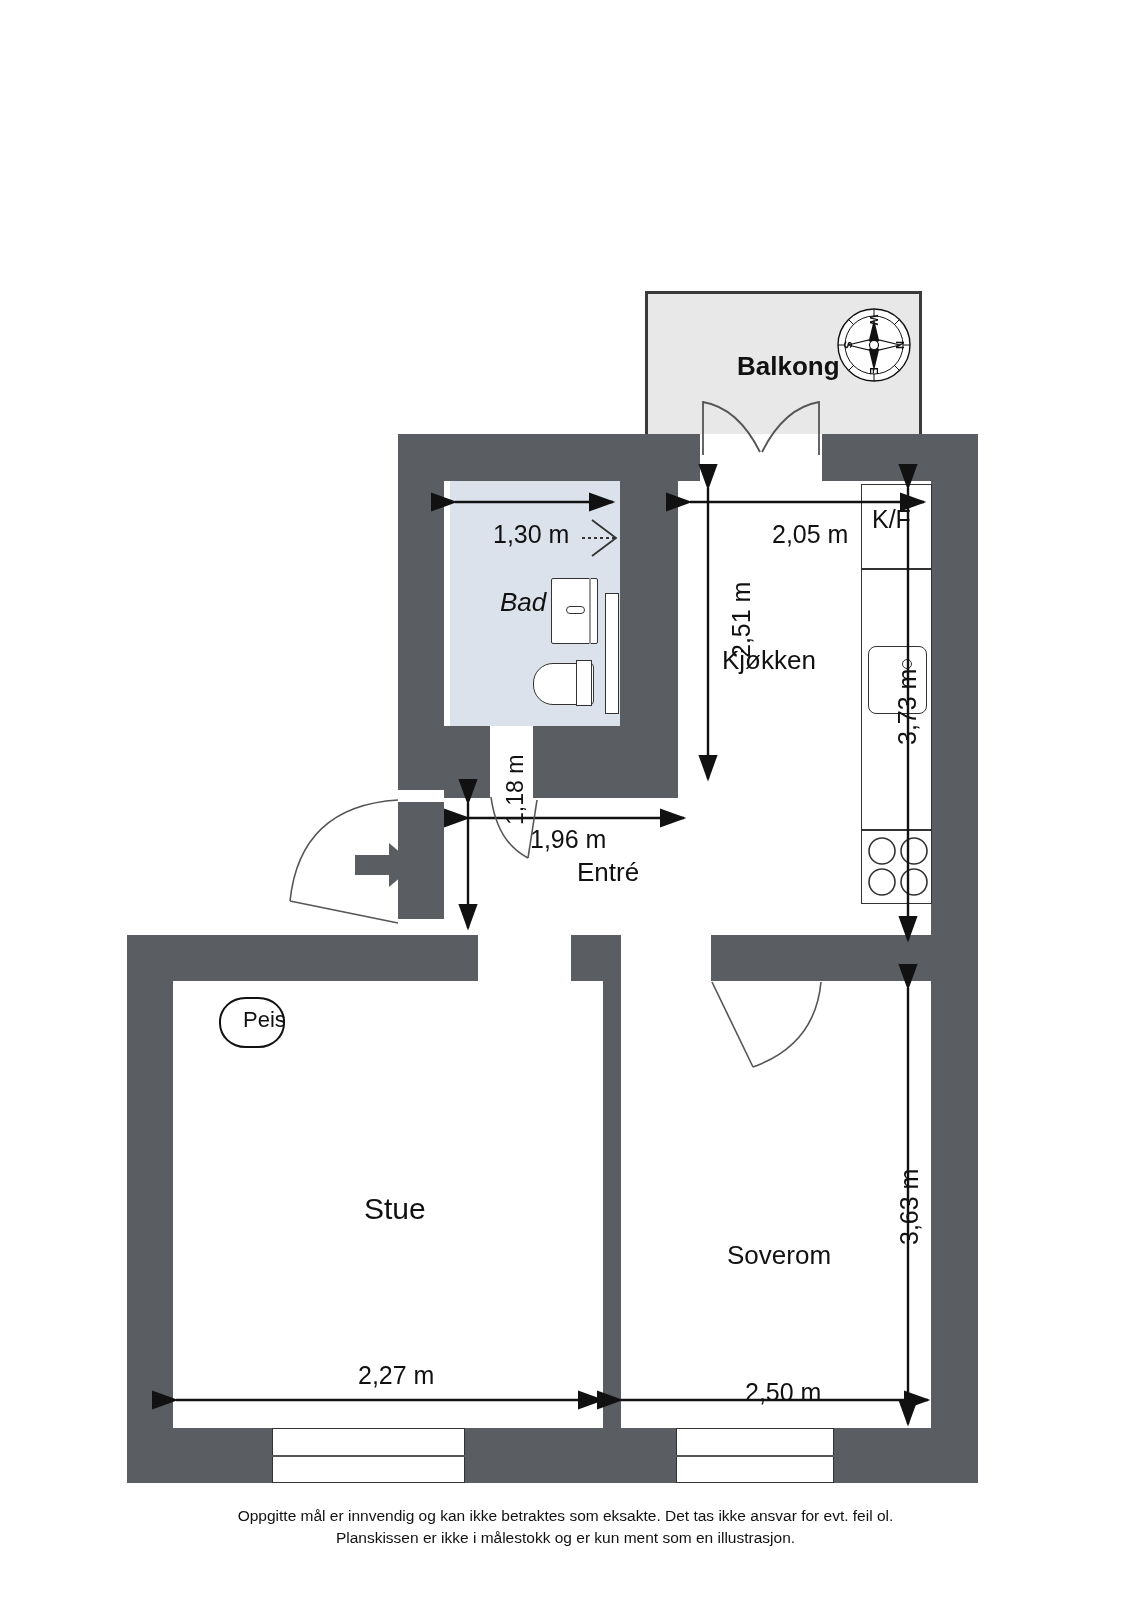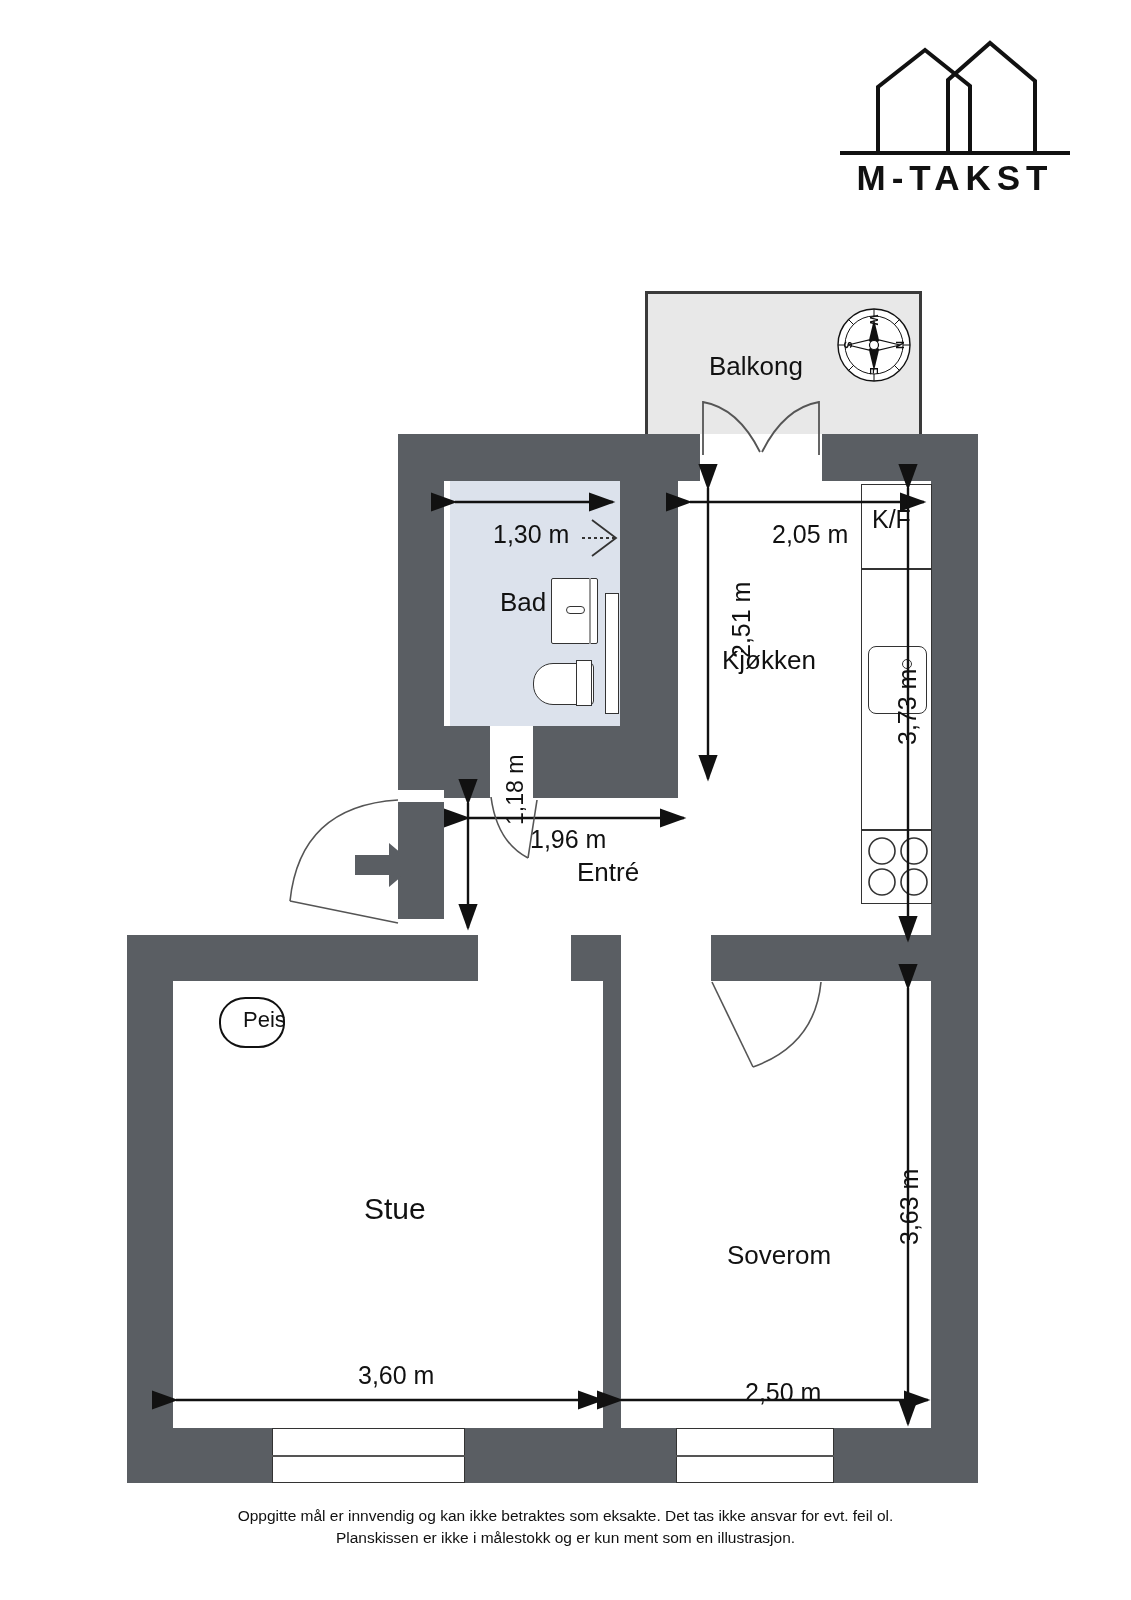--- a/index.html
+++ b/index.html
@@ -37,36 +37,28 @@
           font-size:15.5px;line-height:22px;color:#111;}
 
   svg.ov{position:absolute;left:0;top:0;width:1131px;height:1600px;overflow:visible;
          pointer-events:none;}
 </style>
 </head>
 <body>
 
 <div class="page">
 
-  <div class="logo">
-    <svg width="250" height="120" viewBox="0 0 250 120">
-      <path d="M48 113 L48 47 L95 10 L140 46 L140 113" fill="none" stroke="#111" stroke-width="4"></path>
-      <path d="M118 113 L118 40 L160 3 L205 41 L205 113" fill="none" stroke="#111" stroke-width="4"></path>
-      <line x1="10" y1="113" x2="240" y2="113" stroke="#111" stroke-width="4"></line>
-    </svg>
-    <div class="logo-text">M-TAKST</div>
-  </div>
 
 
   <div class="balcfill" style="left:645px;top:293px;width:277px;height:158px;"></div>
   <div class="thinline" style="left:645px;top:291px;width:277px;height:3px;"></div>
   <div class="thinline" style="left:645px;top:291px;width:3px;height:160px;"></div>
   <div class="thinline" style="left:919px;top:291px;width:3px;height:160px;"></div>
 
-  <div class="lbl" style="left:709px;top:351px;font-size:26px;">Balkong</div>
+  <div class="lbl" style="left:737px;top:351px;font-size:26px;font-weight:bold;">Balkong</div>
 
   <div style="position:absolute;left:836px;top:307px;width:76px;height:76px;">
     <svg width="76" height="76" viewBox="0 0 76 76">
       <circle cx="38" cy="38" r="36" fill="#fff" stroke="#111" stroke-width="1.4"></circle>
       <circle cx="38" cy="38" r="29" fill="#fff" stroke="#111" stroke-width="1"></circle>
       <g stroke="#111" stroke-width="1">
         <line x1="38" y1="2" x2="38" y2="9"></line>
           <line x1="38" y1="67" x2="38" y2="74"></line>
         <line x1="2" y1="38" x2="9" y2="38"></line>
           <line x1="67" y1="38" x2="74" y2="38"></line>
@@ -163,33 +155,33 @@
   <div style="position:absolute;left:219px;top:997px;width:62px;height:47px;border:2px solid #111;
               border-radius:40% / 48%;background:#fff;"></div>
   <div class="lbl" style="left:228px;top:1007px;font-size:22px;margin-left:15px;">Peis</div>
 
   <div style="position:absolute;left:355px;top:841px;width:60px;height:48px;">
     <svg width="60" height="48" viewBox="0 0 60 48">
       <path d="M0 14 L34 14 L34 2 L60 24 L34 46 L34 34 L0 34 Z" fill="#5a5e63"></path>
     </svg>
   </div>
 
-  <div class="lbl" style="left:500px;top:587px;font-size:26px;">Bad</div>
+  <div class="lbl" style="left:500px;top:587px;font-size:26px;font-style:italic;">Bad</div>
   <div class="lbl" style="left:722px;top:645px;font-size:26px;">Kjøkken</div>
   <div class="lbl" style="left:577px;top:857px;font-size:26px;">Entré</div>
   <div class="lbl" style="left:364px;top:1192px;font-size:30px;">Stue</div>
   <div class="lbl" style="left:727px;top:1192px;font-size:26px;margin-top:48px;">Soverom</div>
 
   <div class="lbl" style="left:493px;top:520px;">1,30 m</div>
   <div class="lbl" style="left:772px;top:520px;">2,05 m</div>
   <div class="vlbl" style="left:727px;top:658px;">2,51 m</div>
   <div class="vlbl" style="left:893px;top:745px;">3,73 m</div>
   <div class="lbl" style="left:530px;top:825px;">1,96 m</div>
   <div class="vlbl" style="left:502px;top:825px;font-size:23px;">1,18 m</div>
-  <div class="lbl" style="left:358px;top:1361px;">3,60 m</div>
+  <div class="lbl" style="left:358px;top:1361px;">2,27 m</div>
   <div class="lbl" style="left:745px;top:1378px;">2,50 m</div>
   <div class="vlbl" style="left:895px;top:1245px;">3,63 m</div>
 
   <svg class="ov">
     <defs>
       <marker id="ah" markerWidth="12" markerHeight="12" refX="10" refY="4" orient="auto" markerUnits="strokeWidth">
         <path d="M0,0 L11,4 L0,8 z" fill="#111"></path>
       </marker>
       <marker id="ahs" markerWidth="10" markerHeight="10" refX="9" refY="3.5" orient="auto" markerUnits="strokeWidth">
         <path d="M0,0 L9,3.5 L0,7 z" fill="#111"></path>

